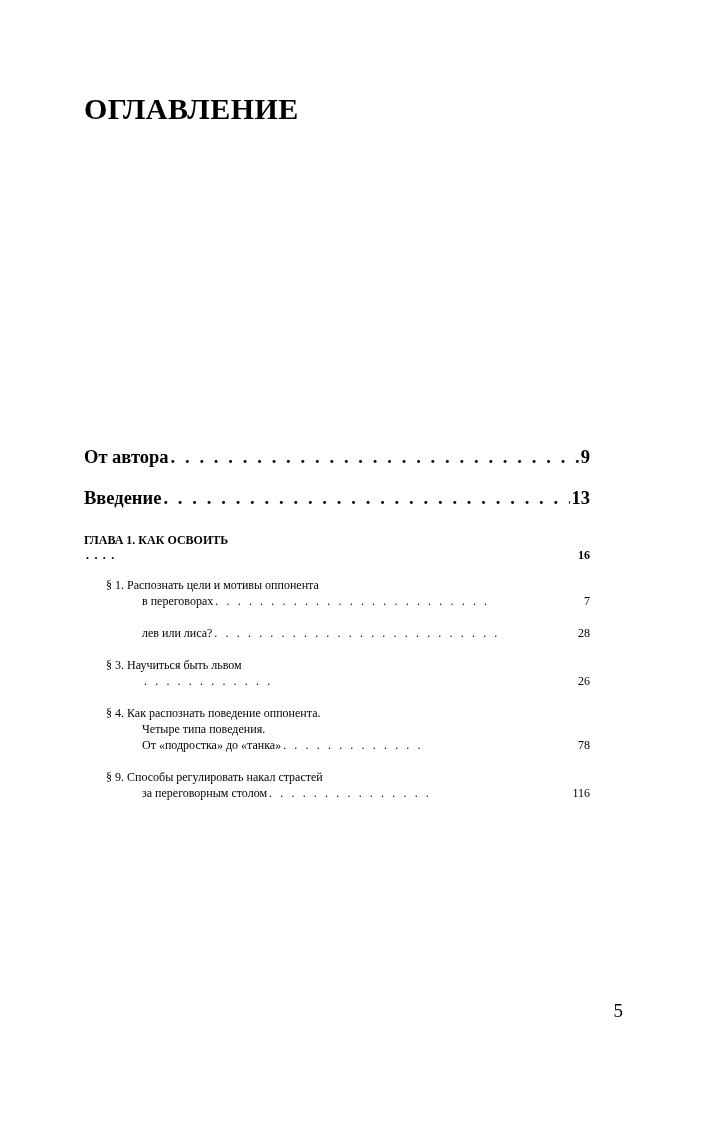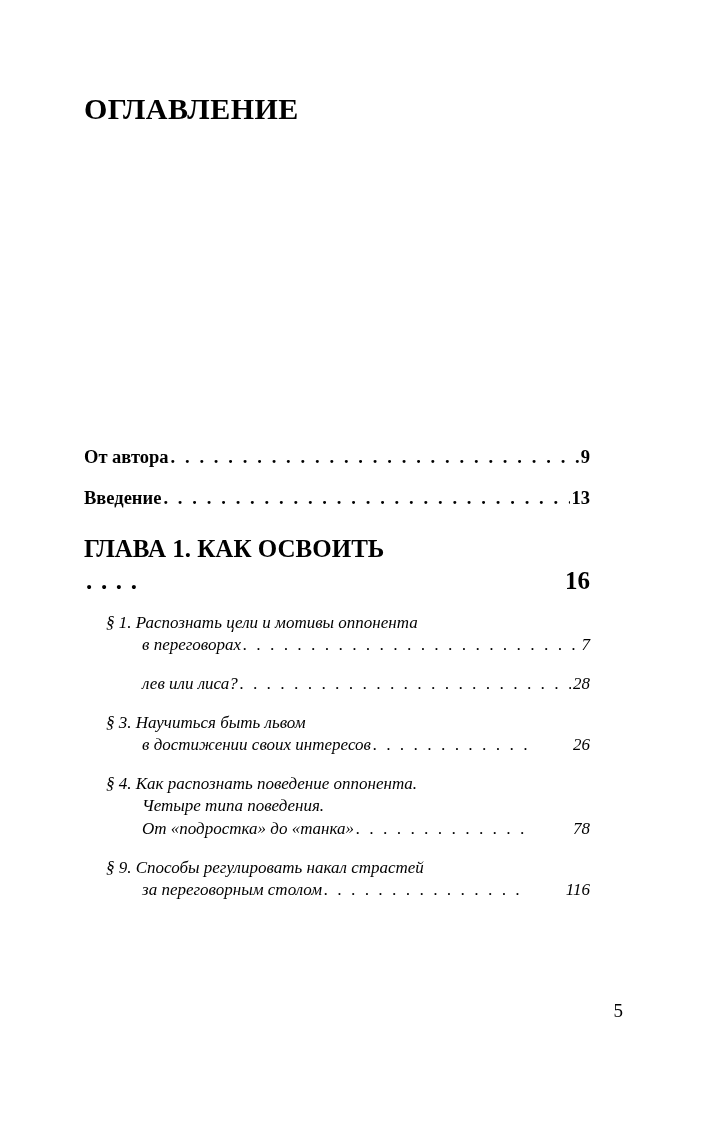--- a/index.html
+++ b/index.html
@@ -46,40 +46,39 @@
     font-size: 18.5px;
     line-height: 1.32;
   }
   .entry.level1 .line {
     display: flex;
     align-items: baseline;
     width: 100%;
   }
   .entry.chapter {
     font-weight: bold;
-    font-size: 25px;
+    font-size: 12px;
     line-height: 1.30;
     margin-top: 22px;
     margin-bottom: 14px;
   }
   .entry.chapter .chaptext {
     display: block;
   }
   .entry.chapter .line-last {
     display: flex;
     align-items: baseline;
     width: 100%;
   }
   .entry.section {
-    font-size: 17px;
+    font-size: 12px;
     line-height: 1.33;
     margin-left: 22px;
     margin-bottom: 16px;
     font-weight: normal;
-    font-style: italic;
   }
   .entry.section .sectext {
     display: block;
   }
   .entry.section .indent {
     padding-left: 36px;
   }
   .entry.section .line-last {
     display: flex;
     align-items: flex-end;
@@ -159,21 +158,20 @@
       <div class="line-last">
         <span class="label">лев или лиса?</span>
         <span class="dots">. . . . . . . . . . . . . . . . . . . . . . . . . .</span>
         <span class="page-num">28</span>
       </div>
     </div>
 
     <div class="entry section">
       <span class="sectext">§ 3. Научиться быть львом</span>
       <div class="line-last">
-        <span class="label">в достижении своих интересов</span>
         <span class="dots">. . . . . . . . . . . .</span>
         <span class="page-num">26</span>
       </div>
     </div>
 
     <div class="entry section">
       <span class="sectext">§ 4. Как распознать поведение оппонента.</span>
       <span class="sectext indent">Четыре типа поведения.</span>
       <div class="line-last">
         <span class="label">От «подростка» до «танка»</span>

